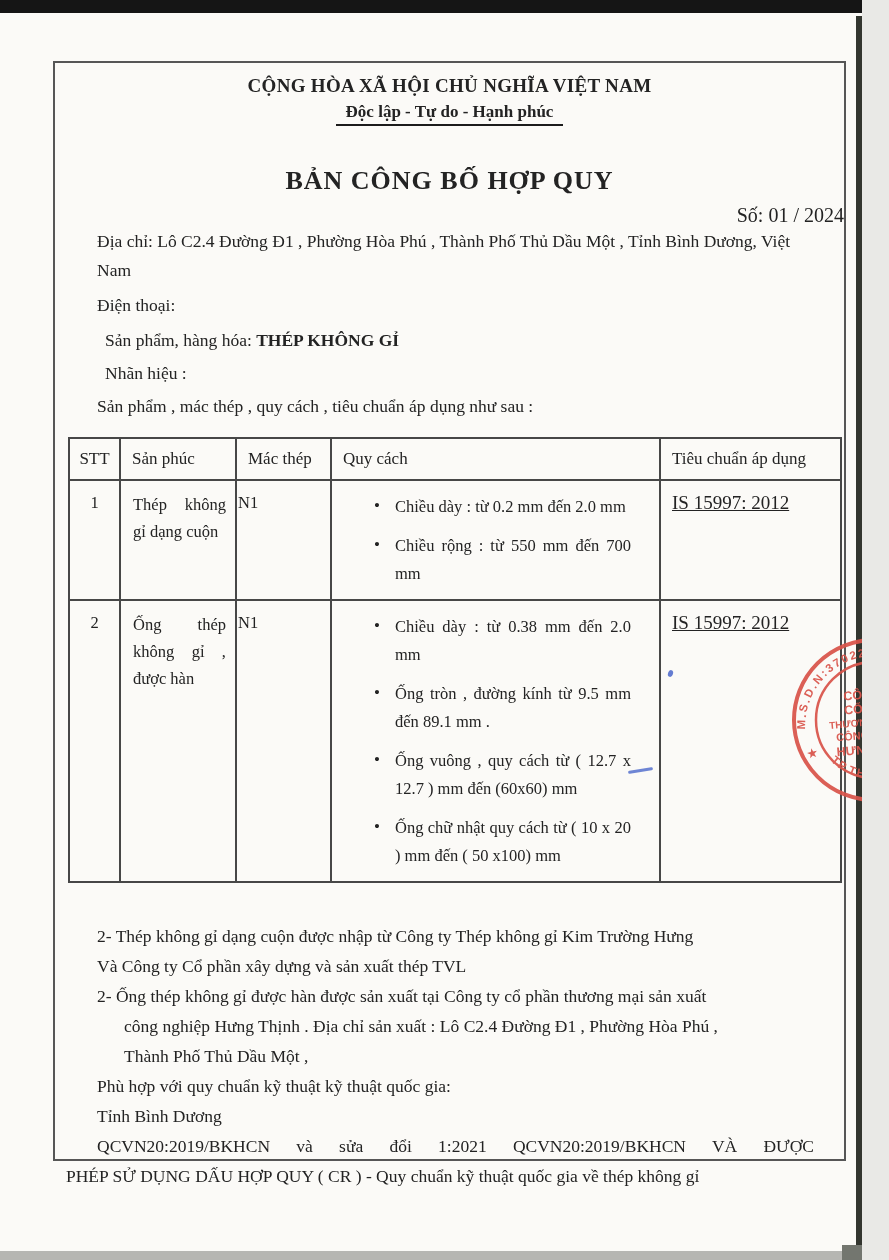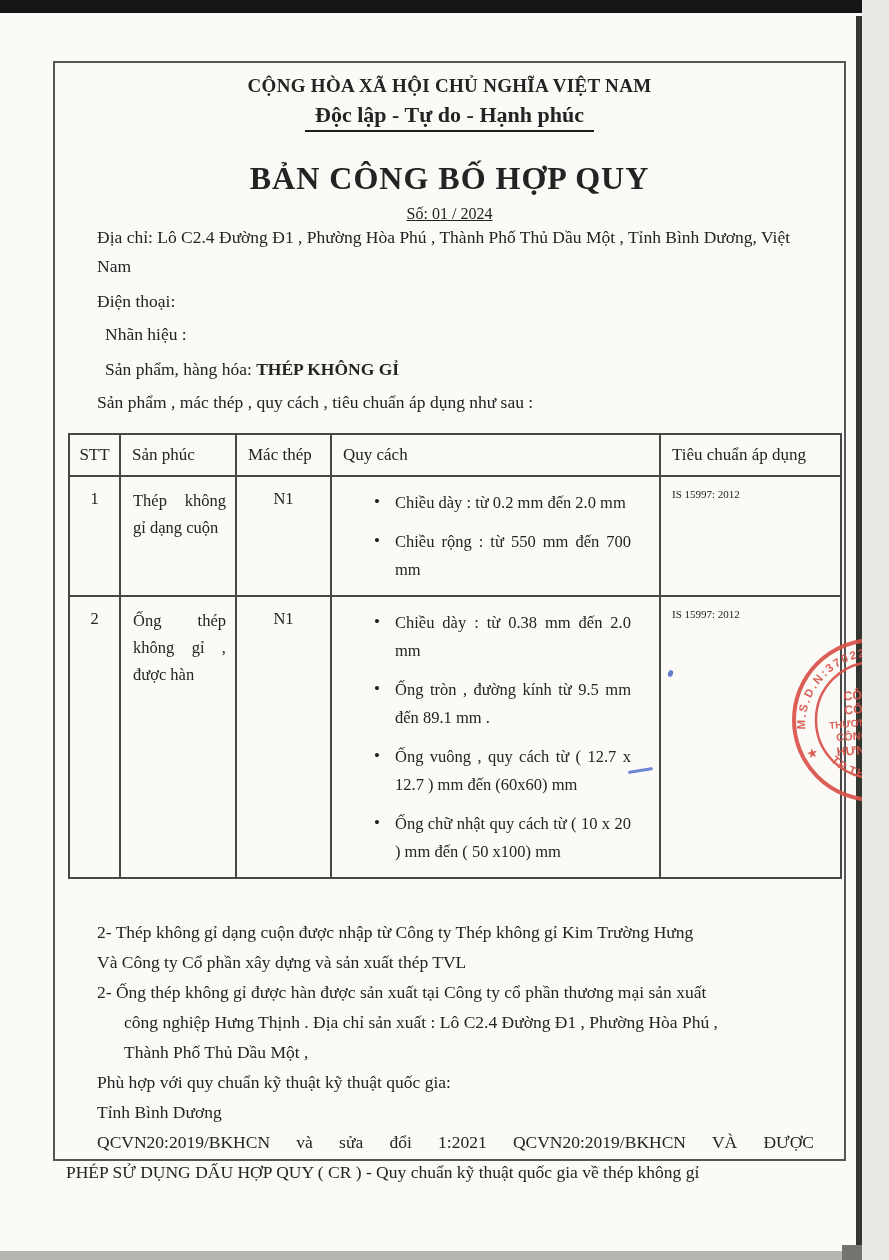--- a/index.html
+++ b/index.html
@@ -16,46 +16,46 @@
   .bottom-edge-dark { position:absolute; bottom:0; right:0; width:20px; height:15px; background:#73766f; }
 
   
   .frame {
     position:absolute; left:53px; top:61px; width:793px; height:1100px;
     border:2px solid #565656; box-sizing:border-box;
   }
 
   .nat-title   { text-align:center; margin-top:12px; font-weight:bold; font-size:19px; letter-spacing:.3px; }
   .motto-wrap  { text-align:center; margin-top:5px; }
-  .motto       { display:inline-block; font-weight:bold; font-size:22px; border-bottom:2.5px solid #1c1c1c; padding:0 10px 2px 10px; }
-  .doc-title   { text-align:center; margin-top:28px; font-size:32px; font-weight:bold; letter-spacing:1px; }
-  .doc-number  { text-align:center; margin-top:8px; font-size:16px;text-decoration:underline; }
+  .motto       { display:inline-block; font-weight:bold; font-size:17px; border-bottom:2.5px solid #1c1c1c; padding:0 10px 2px 10px; }
+  .doc-title   { text-align:center; margin-top:40px; font-size:26px; font-weight:bold; letter-spacing:1px; }
+  .doc-number  { text-align:right; margin-top:8px; font-size:20px; }
 
   .line { font-size:17.5px; line-height:29px; margin:0 28px 0 42px; }
   .org     { margin-top:11px; }
   .phone   { margin-top:6px; }
   .product { margin-top:6px; margin-left:50px; }
   .brand   { margin-top:4px; margin-left:50px; }
   .intro   { margin-top:4px; }
 
   table.spec-table {
     margin:16px 0 0 13px; border-collapse:collapse; table-layout:fixed;
     width:772px; font-size:16.5px;
   }
   .spec-table th, .spec-table td { border:2px solid #474747; }
   .spec-table thead th { font-weight:normal; height:40px; text-align:left; padding:0 0 0 11px; font-size:17px; }
   .spec-table thead th.c-stt { text-align:center; padding:0; }
   .spec-table td { vertical-align:top; }
   tr.r1 { height:96px; }
   tr.r2 { height:235px; }
   td.stt   { text-align:center; padding-top:12px; }
   td.name  { padding:10px 9px 0 12px; text-align:justify; line-height:27px; }
-  td.grade { text-align:center; padding-top:12px; }
+  td.grade { text-align:left; padding-top:12px; }
   td.spec  { padding:12px 16px 0 0; }
-  td.std   { padding:11px 4px 0 11px; font-size:11px; }
+  td.std   { padding:11px 4px 0 11px; font-size:19px;text-decoration:underline; }
   ul.spec-list { list-style:none; margin:0; padding:0 12px 0 40px; text-align:justify; }
   li.spec-item { position:relative; padding-left:23px; margin-bottom:11px; line-height:28px; }
   li.spec-item::before { content:"•"; position:absolute; left:2px; top:-1px; font-size:17px; }
 
   .notes { margin:38px 30px 0 42px; font-size:17.5px; line-height:30px; }
   .n-indent { margin-left:27px; }
   .n-just   { text-align:justify; text-align-last:justify; }
   .n-outdent{ margin-left:-31px; }
 
   
@@ -82,22 +82,22 @@
     <div class="nat-title">CỘNG HÒA XÃ HỘI CHỦ NGHĨA VIỆT NAM</div>
     <div class="motto-wrap">
       <span class="motto">Độc lập - Tự do - Hạnh phúc</span>
     </div>
 
     <div class="doc-title">BẢN CÔNG BỐ HỢP QUY</div>
     <div class="doc-number">Số: 01 / 2024</div>
 
     <p class="line">Địa chỉ: Lô C2.4 Đường Đ1 , Phường Hòa Phú , Thành Phố Thủ Dầu Một , Tỉnh Bình Dương, Việt Nam</p>
     <p class="line phone">Điện thoại:</p>
+    <p class="line product"><span>Sản phẩm, hàng hóa: </span><b>THÉP KHÔNG GỈ</b></p>
     <p class="line brand">Nhãn hiệu :</p>
-    <p class="line product"><span>Sản phẩm, hàng hóa: </span><b>THÉP KHÔNG GỈ</b></p>
     <p class="line intro">Sản phẩm , mác thép , quy cách , tiêu chuẩn áp dụng như sau :</p>
 
     <table class="spec-table">
       <colgroup>
         <col style="width:51px">
           <col style="width:116px">
           <col style="width:95px">
           <col style="width:329px">
           <col style="width:181px">
       </colgroup>

